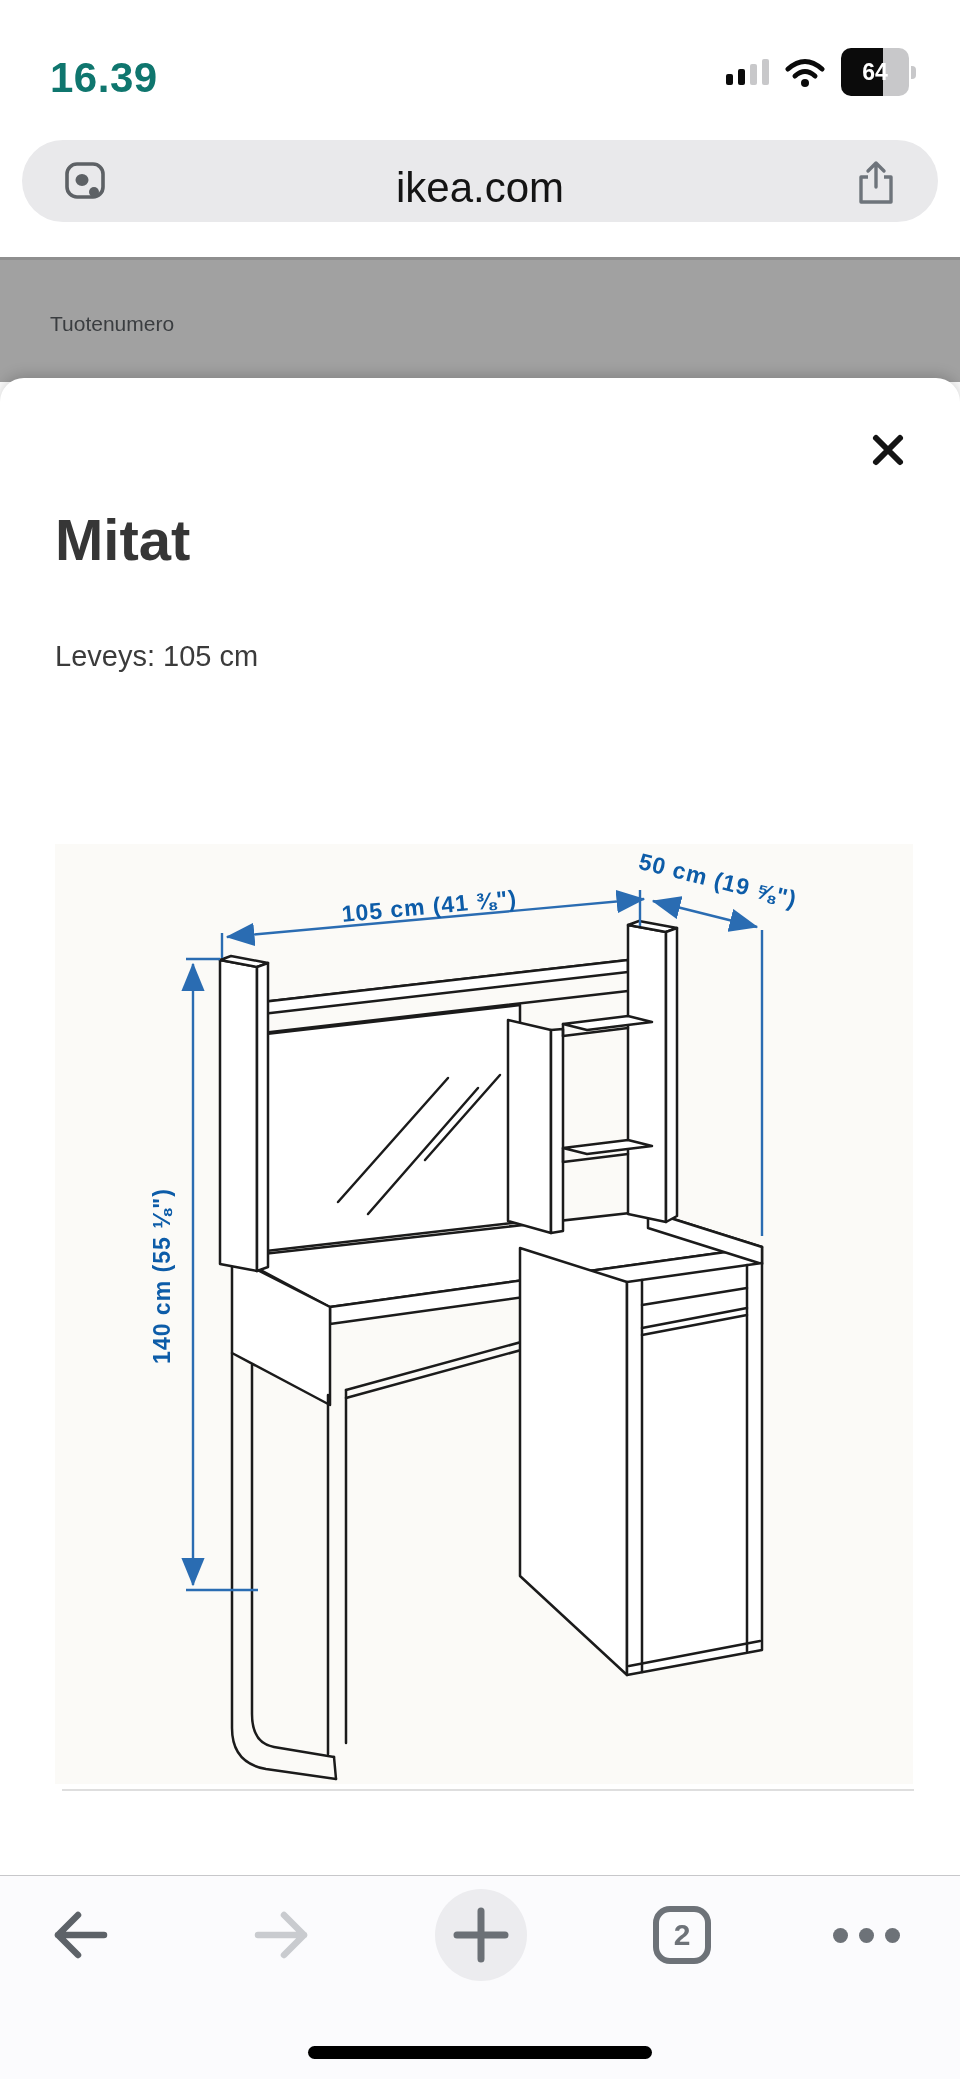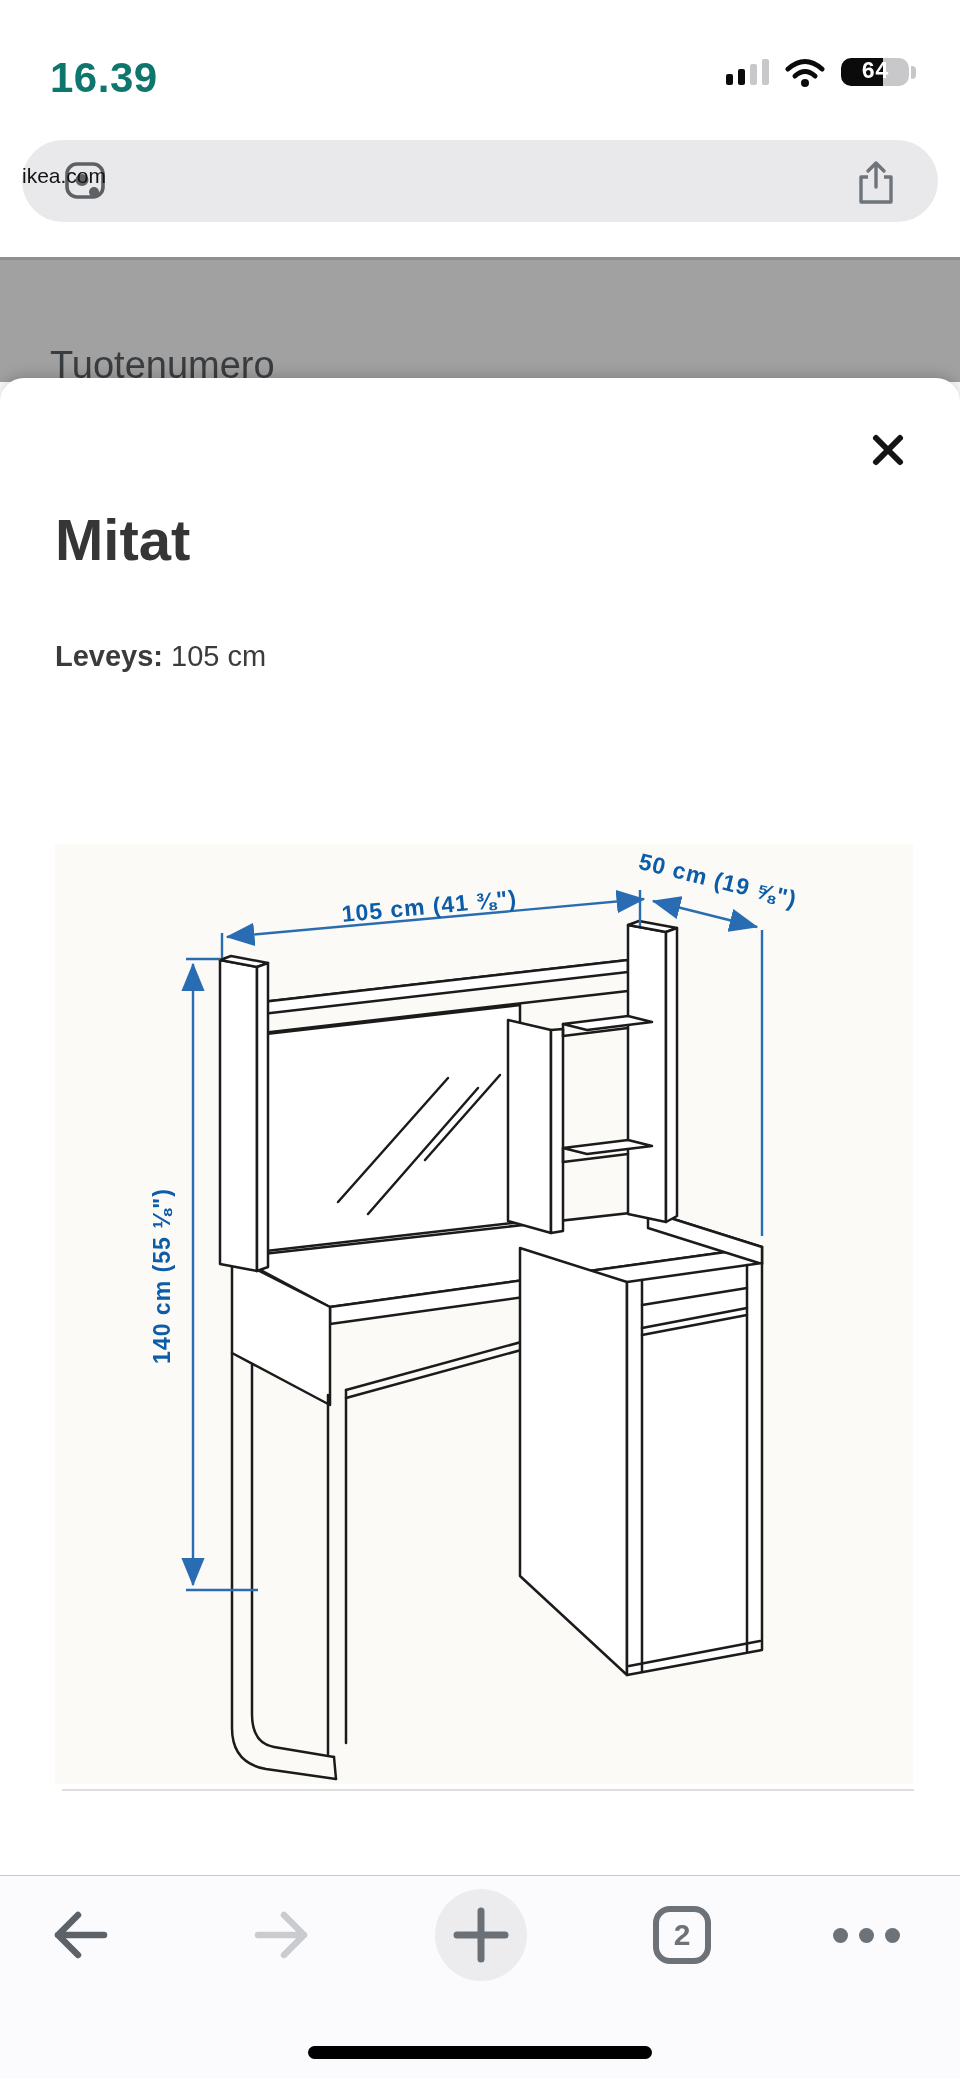--- a/index.html
+++ b/index.html
@@ -14,40 +14,40 @@
   }
   
   .status-time{position:absolute;left:50px;top:54px;font-size:42px;font-weight:700;letter-spacing:.5px;color:#0f766e;}
   .status-icons{position:absolute;right:44px;top:52px;display:flex;align-items:center;gap:16px;height:40px;}
   .sig{display:flex;align-items:flex-end;gap:5px;height:26px;}
   .sig i{display:block;width:7px;border-radius:2px;background:#0b0b0b;}
   .sig i:nth-child(1){height:11px;}
   .sig i:nth-child(2){height:16px;}
   .sig i:nth-child(3){height:21px;background:#c8c8ca;}
   .sig i:nth-child(4){height:26px;background:#c8c8ca;}
-  .batt{position:relative;width:68px;height:28px;border-radius:10px;overflow:hidden;
+  .batt{position:relative;width:68px;height:48px;border-radius:10px;overflow:hidden;
     background:linear-gradient(to right,#0b0b0b 0 62%,#c8c8ca 62% 100%);
-    display:flex;align-items:center;justify-content:center;font-family:Liberation Mono, monospace;}
+    display:flex;align-items:center;justify-content:center;}
   .batt span{color:#fff;font-size:23px;font-weight:700;letter-spacing:0;}
   .batt-nub{width:5px;height:13px;background:#c8c8ca;border-radius:0 4px 4px 0;margin-left:2px;}
   
   .addr{position:absolute;left:22px;right:22px;top:140px;height:82px;background:#e9e9eb;border-radius:41px;}
-  .addr-url{position:absolute;left:0;right:0;top:24px;text-align:left;font-size:21px;color:#141414;}
+  .addr-url{position:absolute;left:0;right:0;top:24px;text-align:center;font-size:42px;color:#141414;}
   .addr-ic{position:absolute;top:19px;}
   .addr-ic.left{left:40px;}
   .addr-ic.right{right:40px;}
   
   .scrim{position:absolute;left:0;top:257px;width:960px;height:125px;background:#a1a1a1;border-top:3px solid #8f8f8f;}
-  .scrim-label{position:absolute;left:50px;top:52px;font-size:38px;color:#3a3d40;margin-top:32px;}
+  .scrim-label{position:absolute;left:50px;top:52px;font-size:21px;color:#3a3d40;}
   
   .sheet{position:absolute;left:0;top:378px;width:960px;height:1497px;background:#fff;border-radius:24px 24px 0 0;box-shadow:0 -3px 14px rgba(0,0,0,.18);}
   .close-btn{position:absolute;left:864px;top:426px;width:48px;height:48px;display:flex;align-items:center;justify-content:center;cursor:pointer;}
   .sheet-title{position:absolute;left:55px;top:506px;font-size:58px;font-weight:700;color:#363636;}
   .dims{position:absolute;left:55px;top:630px;font-size:29px;color:#3b3b3b;line-height:52px;}
-  .dims b{font-weight:700;margin-top:24px;}
+  .dims b{font-weight:400;margin-top:24px;}
   .drawing{position:absolute;left:0;top:830px;}
   .divider{position:absolute;left:62px;top:1789px;width:852px;height:2px;background:#dedede;}
   
   .toolbar{position:absolute;left:0;top:1875px;width:960px;height:204px;background:#fbfbfd;border-top:1px solid #c7c7ca;}
   .tb-btn{position:absolute;top:1899px;width:72px;height:72px;display:flex;align-items:center;justify-content:center;cursor:pointer;}
   .tb-back{left:45px;}
   .tb-fwd{left:245px;}
   .tb-plus{left:435px;top:1889px;width:92px;height:92px;background:#ececef;border-radius:50%;}
   .tb-tabs{left:646px;}
   .tabs-box{width:58px;height:58px;border:6px solid #6d7278;border-radius:17px;display:flex;align-items:center;justify-content:center;}

